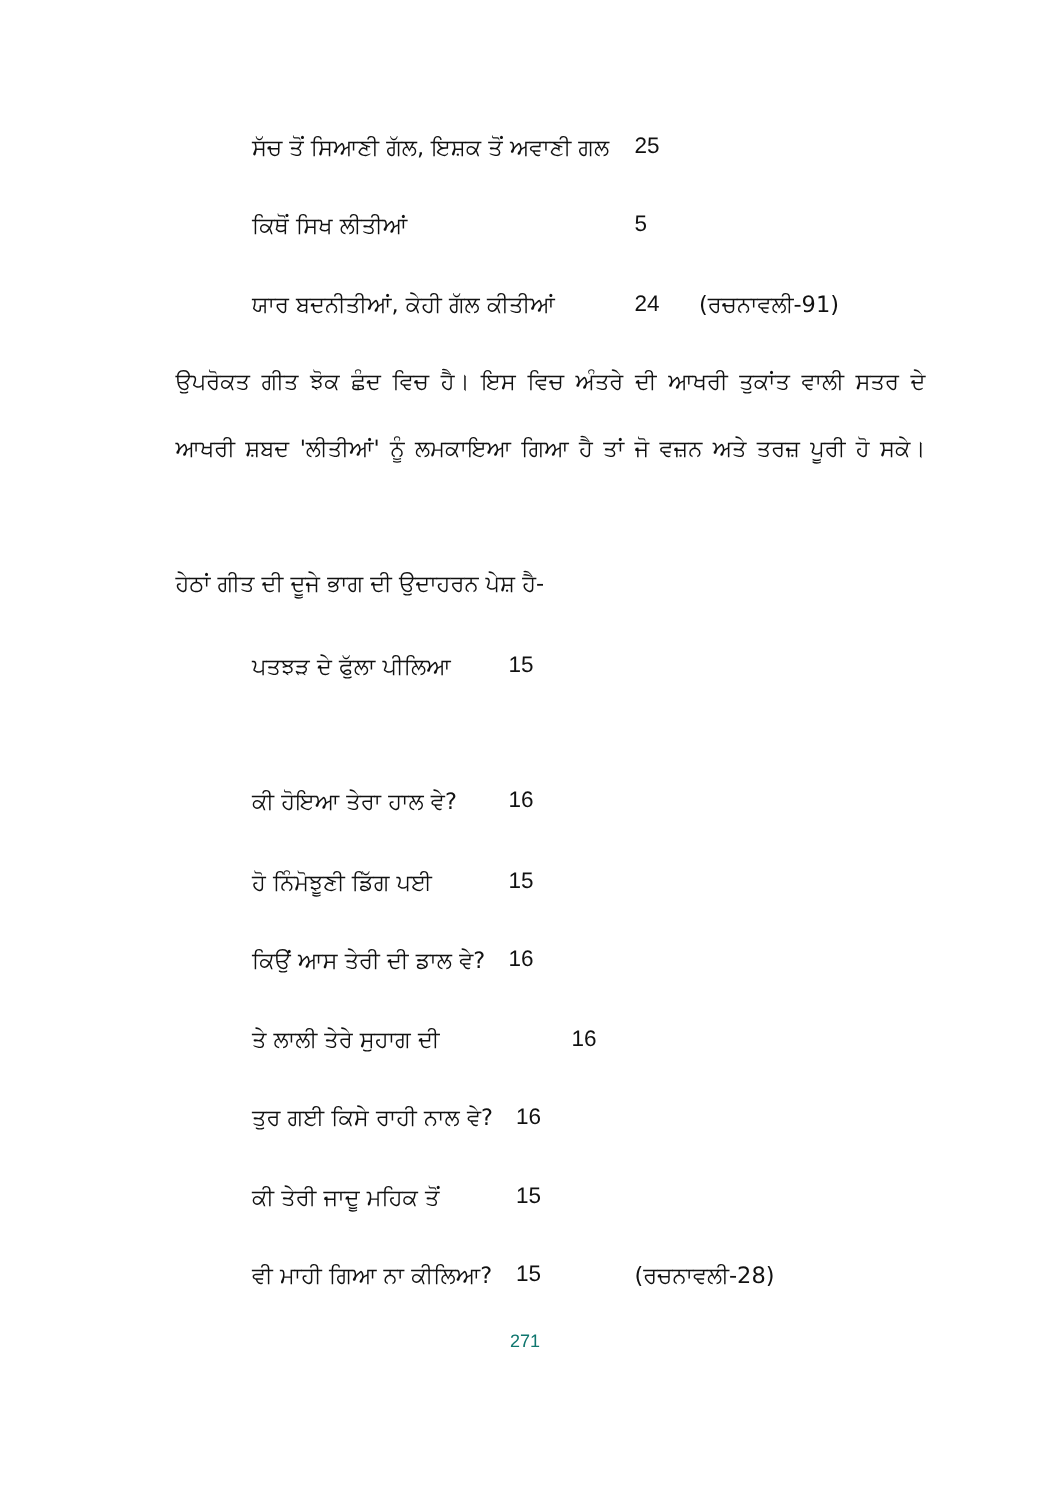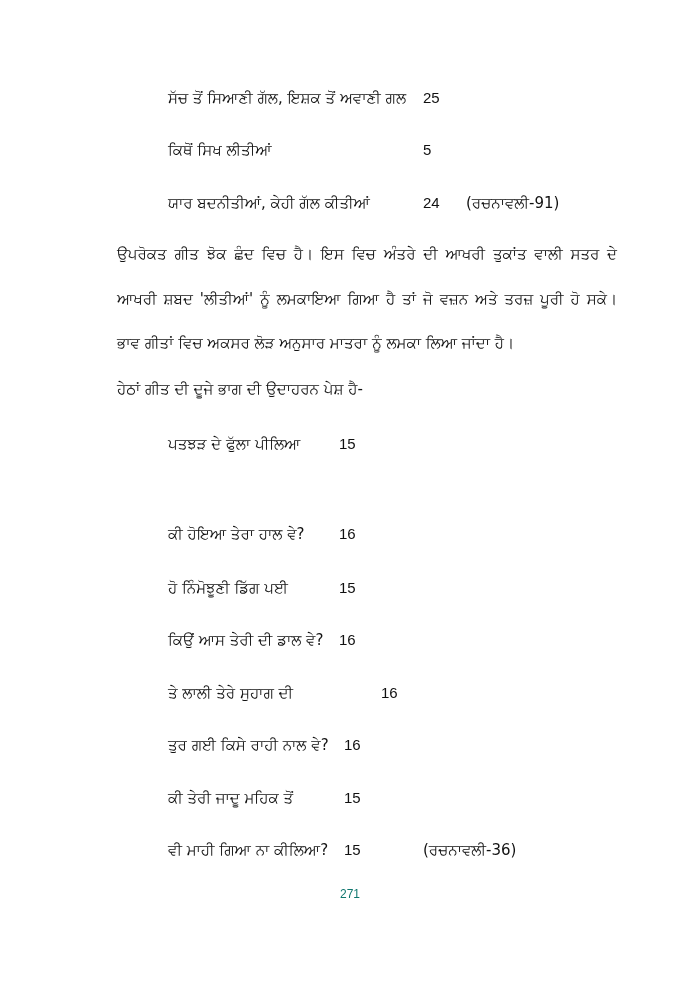--- a/index.html
+++ b/index.html
@@ -74,21 +74,20 @@
     <span class="num" style="left:255px;">5</span>
   </div>
   <div class="verse" style="left:168px; top:193px; width:420px;">
     <span class="txt">ਯਾਰ ਬਦਨੀਤੀਆਂ, ਕੇਹੀ ਗੱਲ ਕੀਤੀਆਂ</span>
     <span class="num" style="left:255px;text-align:center;">24</span>
     <span class="ref" style="left:298px;">(ਰਚਨਾਵਲੀ-91)</span>
   </div>
 
   <div class="para" style="top:289px;">ਆਖਰੀ ਸ਼ਬਦ 'ਲੀਤੀਆਂ' ਨੂੰ ਲਮਕਾਇਆ ਗਿਆ ਹੈ ਤਾਂ ਜੋ ਵਜ਼ਨ ਅਤੇ ਤਰਜ਼ ਪੂਰੀ ਹੋ ਸਕੇ।</div>
   <div class="para" style="top:244px;">ਉਪਰੋਕਤ ਗੀਤ ਝੋਕ ਛੰਦ ਵਿਚ ਹੈ। ਇਸ ਵਿਚ ਅੰਤਰੇ ਦੀ ਆਖਰੀ ਤੁਕਾਂਤ ਵਾਲੀ ਸਤਰ ਦੇ</div>
-  <div class="para last" style="top:333px;">ਭਾਵ ਗੀਤਾਂ ਵਿਚ ਅਕਸਰ ਲੋੜ ਅਨੁਸਾਰ ਮਾਤਰਾ ਨੂੰ ਲਮਕਾ ਲਿਆ ਜਾਂਦਾ ਹੈ।</div>
 
   <div class="line" style="left:117px; top:379px;">ਹੇਠਾਂ ਗੀਤ ਦੀ ਦੂਜੇ ਭਾਗ ਦੀ ਉਦਾਹਰਨ ਪੇਸ਼ ਹੈ-</div>
 
   <div class="verse" style="left:168px; top:434px; width:420px;">
     <span class="txt">ਪਤਝੜ ਦੇ ਫੁੱਲਾ ਪੀਲਿਆ</span>
     <span class="num" style="left:171px;">15</span>
   </div>
   <div class="verse" style="left:168px; top:524px; width:420px;">
     <span class="txt">ਕੀ ਹੋਇਆ ਤੇਰਾ ਹਾਲ ਵੇ?</span>
     <span class="num" style="left:171px;">16</span>
@@ -109,17 +108,17 @@
     <span class="txt">ਤੁਰ ਗਈ ਕਿਸੇ ਰਾਹੀ ਨਾਲ ਵੇ?</span>
     <span class="num" style="left:176px;">16</span>
   </div>
   <div class="verse" style="left:168px; top:788px; width:420px;">
     <span class="txt">ਕੀ ਤੇਰੀ ਜਾਦੂ ਮਹਿਕ ਤੋਂ</span>
     <span class="num" style="left:176px;">15</span>
   </div>
   <div class="verse" style="left:168px; top:840px; width:420px;">
     <span class="txt">ਵੀ ਮਾਹੀ ਗਿਆ ਨਾ ਕੀਲਿਆ?</span>
     <span class="num" style="left:176px;">15</span>
-    <span class="ref" style="left:255px;">(ਰਚਨਾਵਲੀ-36)</span>
+    <span class="ref" style="left:255px;">(ਰਚਨਾਵਲੀ-28)</span>
   </div>
 
   <div class="page-number">271</div>
 </div>
 
 </body></html>

